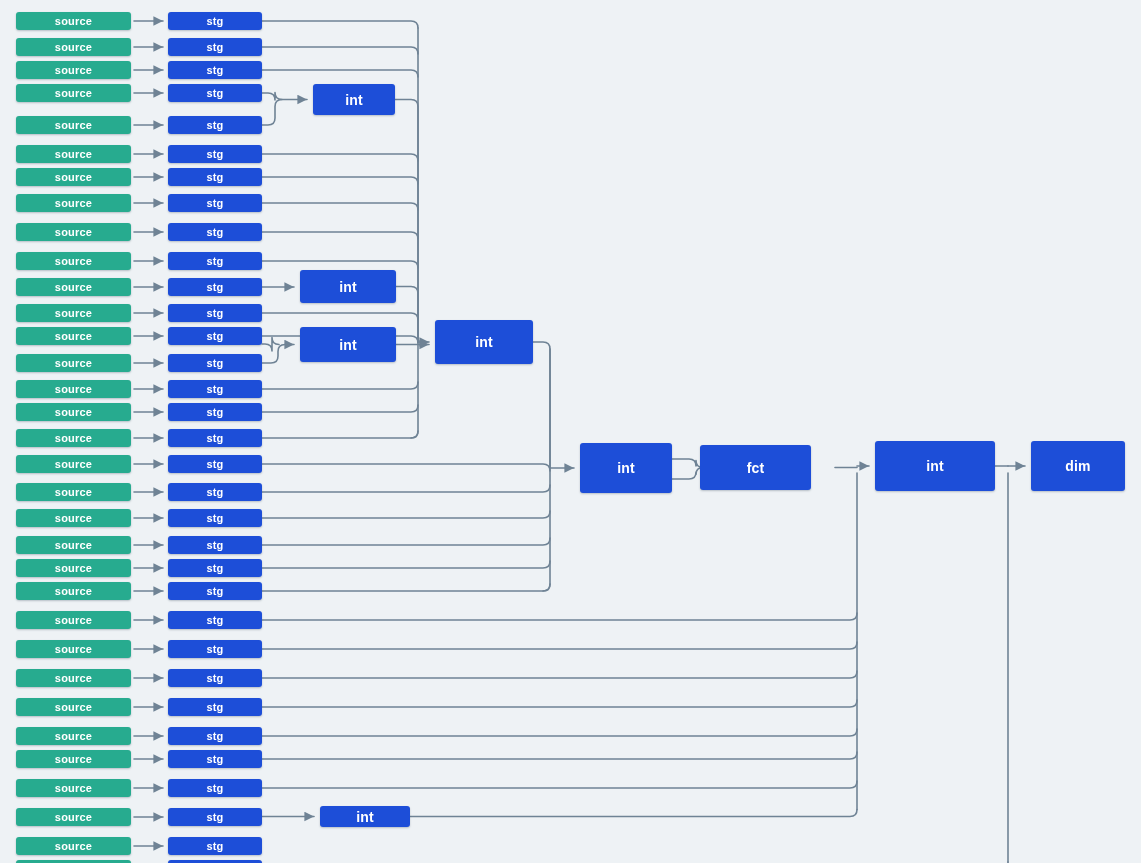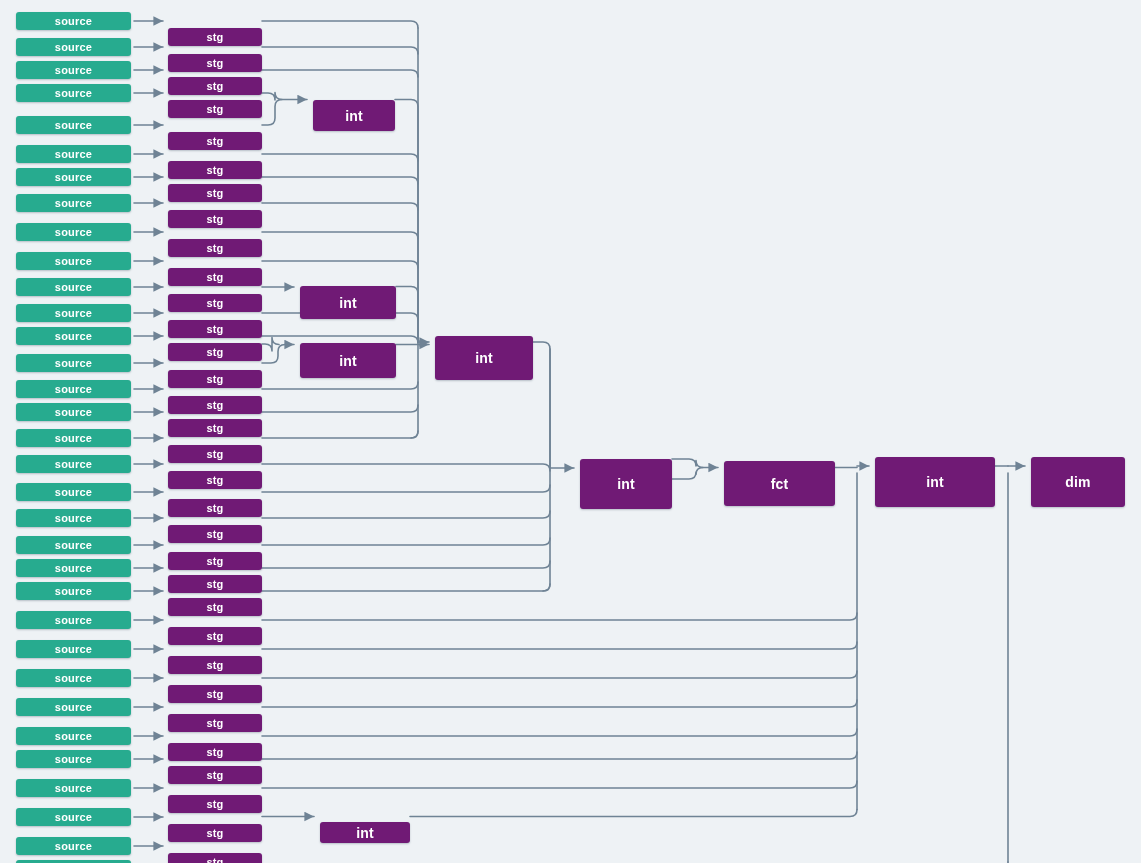--- a/index.html
+++ b/index.html
@@ -17,21 +17,21 @@
     display:flex;align-items:center;justify-content:center;
     color:#ffffff;
     font-size:11px;
     font-weight:bold;
     letter-spacing:.2px;
     border-radius:3px;
     box-shadow:0 1px 2px rgba(40,60,80,.28);
     user-select:none;
   }
   .node.source{background:#27ab8f;}
-  .node.stg,.node.int,.node.fct,.node.dim{background:#701a75;margin-top:16px;}
+  .node.stg,.node.int,.node.fct,.node.dim{background:#1d4ed8;}
   .node.big{font-size:14px;}
 </style>
 </head>
 <body>
 
 <div id="canvas">
   <svg id="edges" viewBox="0 0 1141 863" preserveAspectRatio="none" aria-hidden="true">
     <defs>
       <marker id="arrow" markerWidth="7" markerHeight="7" refX="6" refY="3" orient="auto" markerUnits="strokeWidth">
         <path d="M0,0 L6,3 L0,6 z" fill="#6f8395"></path>
@@ -190,16 +190,16 @@
       <div class="node stg" style="left: 168px; top: 837px; width: 94px; height: 18px;">stg</div>
       <div class="node source" style="left: 16px; top: 860px; width: 115px; height: 18px;">source</div>
       <div class="node stg" style="left: 168px; top: 860px; width: 94px; height: 18px;">stg</div>
       <div class="node int big" style="left: 313px; top: 84px; width: 82px; height: 31px;">int</div>
       <div class="node int big" style="left: 300px; top: 270px; width: 96px; height: 33px;">int</div>
       <div class="node int big" style="left: 300px; top: 327px; width: 96px; height: 35px;">int</div>
       <div class="node int big" style="left: 435px; top: 320px; width: 98px; height: 44px;">int</div>
       <div class="node int big" style="left: 580px; top: 443px; width: 92px; height: 50px;">int</div>
       <div class="node int big" style="left: 875px; top: 441px; width: 120px; height: 50px;">int</div>
       <div class="node int big" style="left: 320px; top: 806px; width: 90px; height: 21px;">int</div>
-      <div class="node fct big" style="left: 724px; top: 445px; width: 111px; height: 45px;">fct</div>
+      <div class="node fct big" style="left: 700px; top: 445px; width: 111px; height: 45px;">fct</div>
       <div class="node dim big" style="left: 1031px; top: 441px; width: 94px; height: 50px;">dim</div>
     </div>
 </div>
 
 </body></html>

